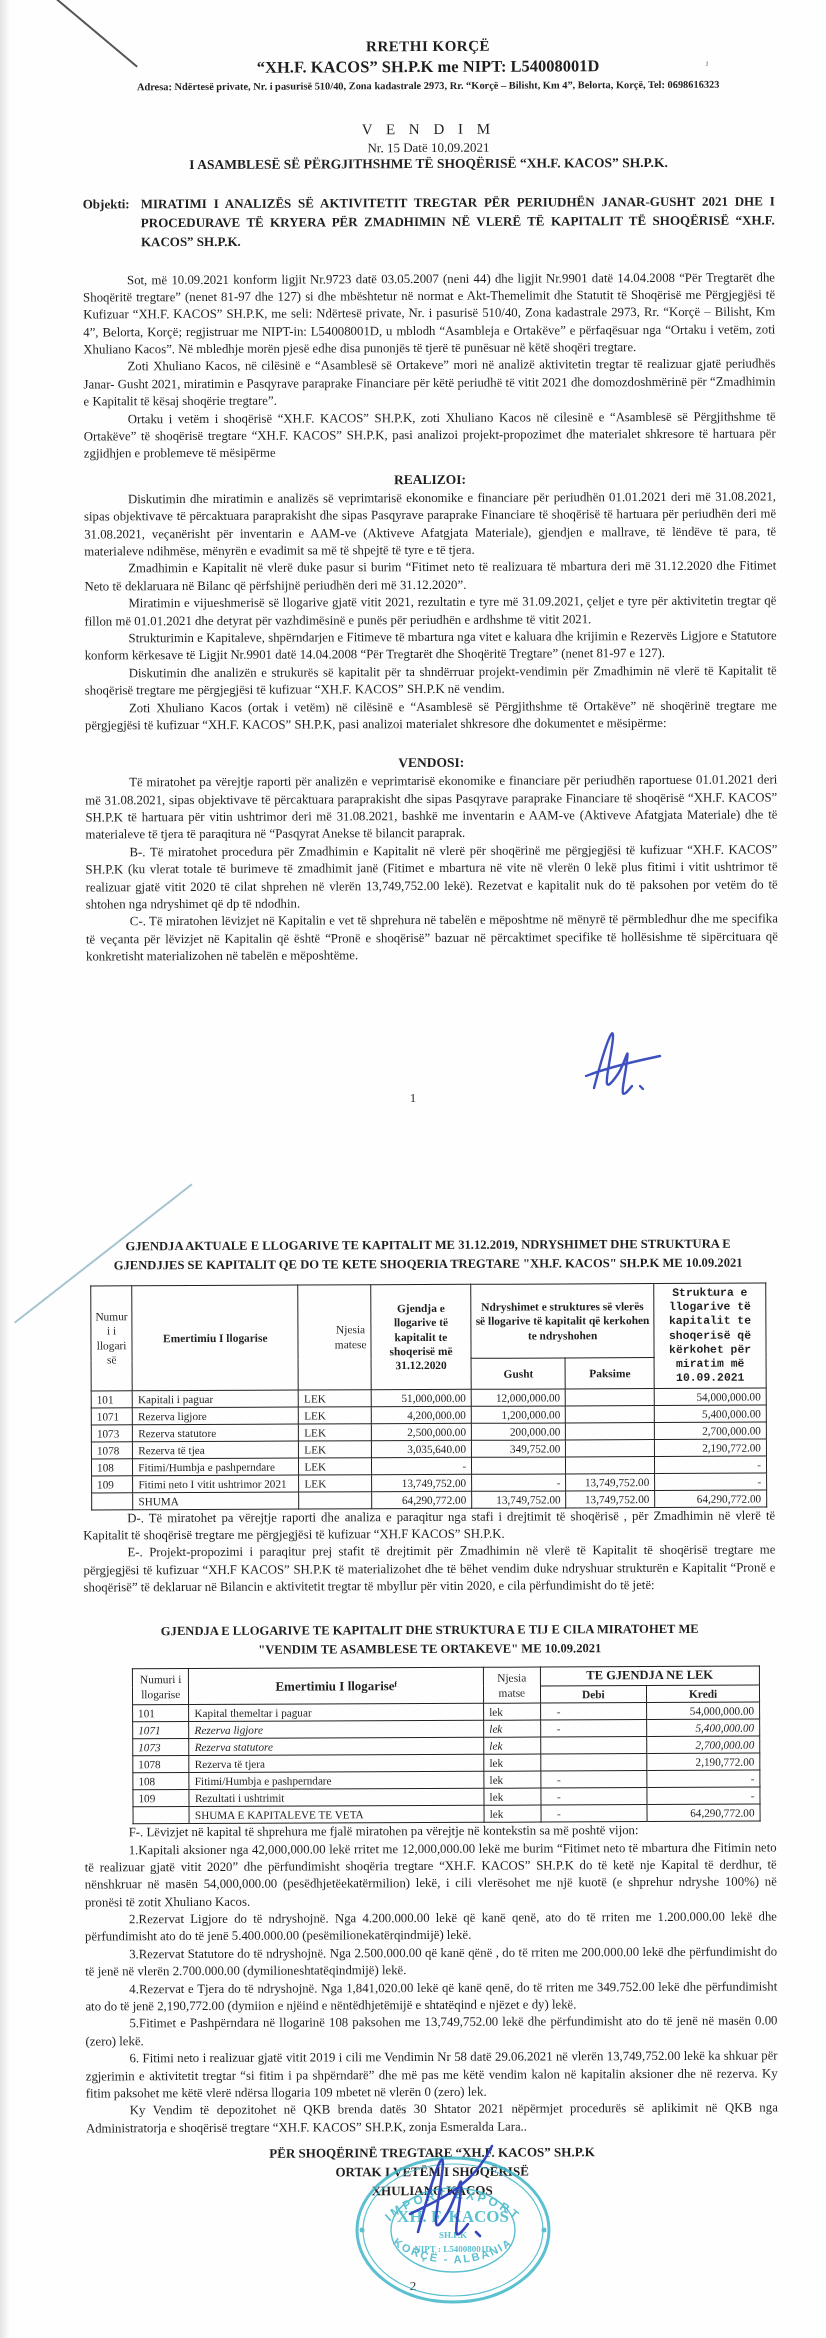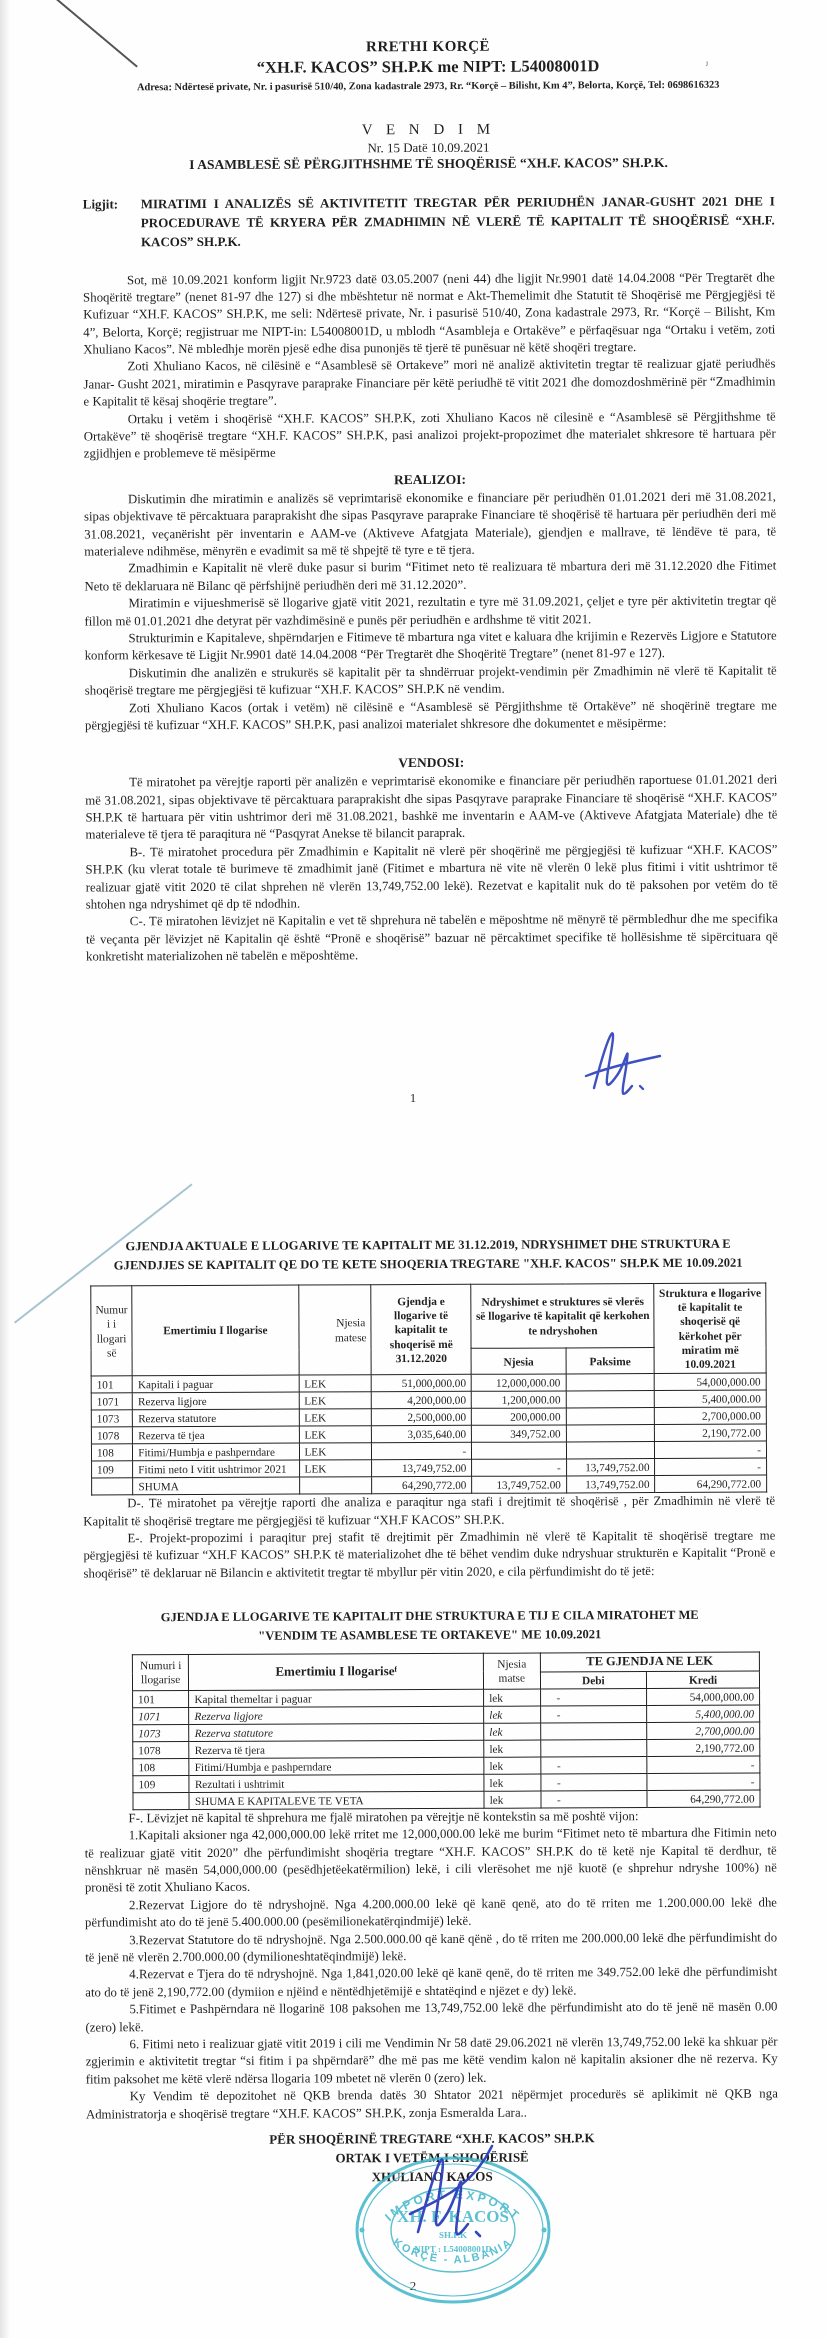--- a/index.html
+++ b/index.html
@@ -69,21 +69,21 @@
   <div class="page p1">
     <div class="center bold h-org">RRETHI KORÇË</div>
     <div class="center bold h-company">“XH.F. KACOS” SH.P.K me NIPT: L54008001D</div>
     <div class="center bold h-address">Adresa: Ndërtesë private, Nr. i pasurisë 510/40, Zona kadastrale 2973, Rr. “Korçë – Bilisht, Km 4”, Belorta, Korçë, Tel: 0698616323</div>
 
     <div class="center h-vendim">V E N D I M</div>
     <div class="center h-nr">Nr. 15  Datë 10.09.2021</div>
     <div class="center h-asamble">I ASAMBLESË SË PËRGJITHSHME TË SHOQËRISË “XH.F. KACOS” SH.P.K.</div>
 
     <div class="objekti">
-      <span class="lbl">Ligjit:</span>
+      <span class="lbl">Objekti:</span>
       <span class="txt">MIRATIMI I ANALIZËS SË AKTIVITETIT TREGTAR PËR PERIUDHËN JANAR-GUSHT 2021 DHE I PROCEDURAVE TË KRYERA PËR ZMADHIMIN NË VLERË TË KAPITALIT TË SHOQËRISË “XH.F. KACOS” SH.P.K.</span>
     </div>
 
     <p class="body">Sot, më 10.09.2021 konform ligjit Nr.9723 datë 03.05.2007 (neni 44) dhe ligjit Nr.9901 datë 14.04.2008 “Për Tregtarët dhe Shoqëritë tregtare” (nenet 81-97 dhe 127) si dhe mbështetur në normat e Akt-Themelimit dhe Statutit të Shoqërisë me Përgjegjësi të Kufizuar “XH.F. KACOS” SH.P.K, me seli: Ndërtesë private, Nr. i pasurisë 510/40, Zona kadastrale 2973, Rr. “Korçë – Bilisht, Km 4”, Belorta, Korçë; regjistruar me NIPT-in:  L54008001D, u mblodh “Asambleja e Ortakëve” e përfaqësuar nga “Ortaku i vetëm, zoti Xhuliano Kacos”. Në mbledhje morën pjesë edhe disa punonjës të tjerë të punësuar në këtë shoqëri tregtare.</p>
     <p class="body">Zoti Xhuliano Kacos, në cilësinë e “Asamblesë së Ortakeve” mori në analizë aktivitetin tregtar të realizuar gjatë periudhës Janar- Gusht 2021, miratimin e Pasqyrave paraprake Financiare për këtë periudhë të vitit 2021 dhe domozdoshmërinë për “Zmadhimin e Kapitalit të kësaj shoqërie tregtare”.</p>
     <p class="body">Ortaku i vetëm i shoqërisë  “XH.F. KACOS” SH.P.K, zoti Xhuliano Kacos në cilesinë e “Asamblesë së Përgjithshme të Ortakëve” të shoqërisë tregtare “XH.F. KACOS” SH.P.K, pasi analizoi projekt-propozimet dhe materialet shkresore të hartuara për zgjidhjen e problemeve të mësipërme</p>
 
     <div class="h-section">REALIZOI:</div>
     <p class="body">Diskutimin dhe miratimin e analizës së veprimtarisë ekonomike e financiare për periudhën 01.01.2021 deri më 31.08.2021, sipas objektivave të përcaktuara paraprakisht dhe sipas Pasqyrave paraprake Financiare të shoqërisë të hartuara për periudhën deri më 31.08.2021, veçanërisht për inventarin e AAM-ve (Aktiveve Afatgjata Materiale), gjendjen e mallrave, të lëndëve të para, të materialeve ndihmëse, mënyrën e evadimit sa më të shpejtë të tyre e të tjera.</p>
     <p class="body">Zmadhimin e Kapitalit në vlerë duke pasur si burim “Fitimet neto të realizuara të mbartura deri më 31.12.2020 dhe Fitimet Neto të deklaruara në Bilanc që përfshijnë periudhën deri më 31.12.2020”.</p>
@@ -108,24 +108,24 @@
     <div class="t-title" style="width:640px;margin:0 auto;">GJENDJA AKTUALE E LLOGARIVE TE KAPITALIT ME 31.12.2019, NDRYSHIMET  DHE STRUKTURA E GJENDJJES SE KAPITALIT QE DO TE KETE SHOQERIA TREGTARE  "XH.F. KACOS" SH.P.K ME 10.09.2021</div>
 
     <table class="t1">
       <thead>
         <tr>
           <th rowspan="2" style="width:6%;font-weight:normal;">Numur i i llogari së</th>
           <th rowspan="2" style="width:27%;">Emertimiu I llogarise</th>
           <th rowspan="2" style="width:6%;font-weight:normal;padding-left:36px;">Njesia matese</th>
           <th rowspan="2" style="width:15.5%;margin-top:43px;">Gjendja e llogarive të kapitalit te shoqerisë  më 31.12.2020</th>
           <th colspan="2">Ndryshimet e struktures së vlerës së llogarive të kapitalit  që kerkohen te ndryshohen</th>
-          <th rowspan="2" style="width:17.5%;">Struktura  e llogarive të kapitalit te shoqerisë  që kërkohet për miratim më 10.09.2021</th>
+          <th rowspan="2" style="width:17.5%;font-family:Liberation Mono, monospace;">Struktura  e llogarive të kapitalit te shoqerisë  që kërkohet për miratim më 10.09.2021</th>
         </tr>
         <tr>
-          <th style="width:14.5%;">Njesia</th>
+          <th style="width:14.5%;">Gusht</th>
           <th style="width:13.5%;margin-top:22px;">Paksime</th>
         </tr>
       </thead>
       <tbody>
           <tr>
             <td>101</td>
             <td>Kapitali i paguar</td>
             <td>LEK</td>
             <td>51,000,000.00</td>
             <td>12,000,000.00</td>

